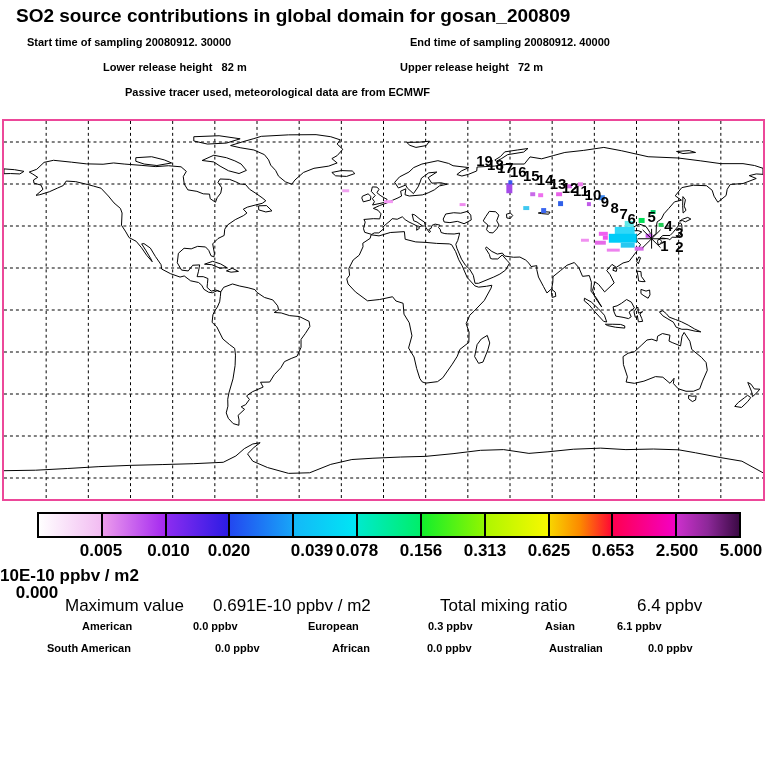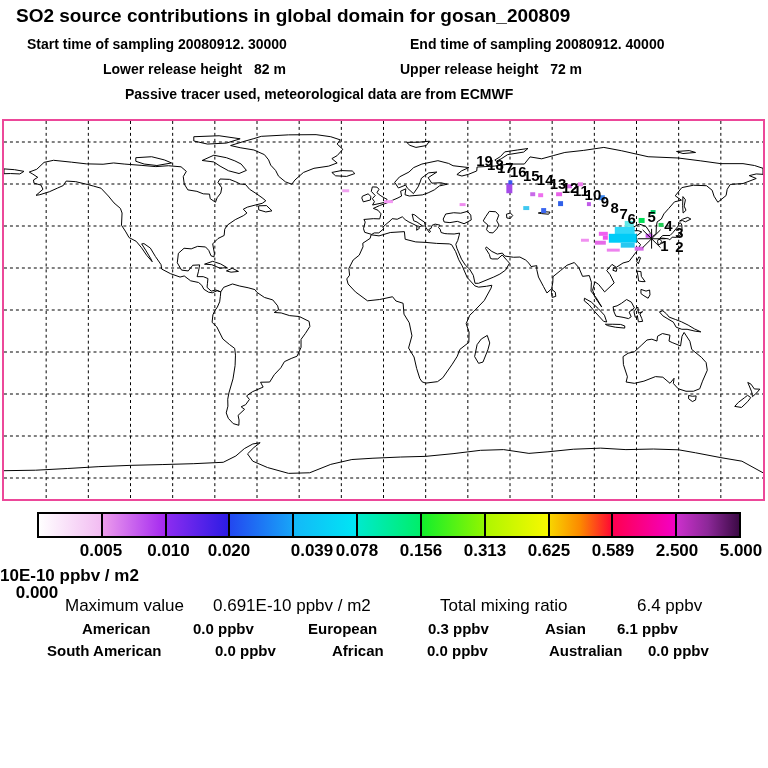--- a/index.html
+++ b/index.html
@@ -1,33 +1,33 @@
 <!DOCTYPE html>
 <html><head>
 <meta charset="utf-8">
 <style>
   html,body{margin:0;padding:0;background:#fff;}
   .page{position:relative;width:768px;height:768px;background:#ffffff;overflow:hidden;
         font-family:"Liberation Sans",sans-serif;color:#000;}
   .t{position:absolute;white-space:pre;}
   .title{left:16px;top:5px;font-size:19px;font-weight:bold;}
-  .hl{font-size:14px;font-weight:bold;text-align:center;}
+  .hl{font-size:11px;font-weight:bold;text-align:center;}
   .map-box{position:absolute;left:2px;top:119px;width:763px;height:382px;
            border:2px solid #ec4899;box-sizing:border-box;background:#fff;}
   .map-box svg{display:block;width:100%;height:100%;}
   .cbar{position:absolute;left:37px;top:512px;width:704px;height:26px;
         border:2px solid #000;box-sizing:border-box;display:flex;}
   .cseg{flex:1 1 0;border-right:2px solid #000;}
   .cseg:last-child{border-right:none;}
   .ctick{position:absolute;top:541px;transform:translateX(-50%);
          font-size:17px;font-weight:bold;white-space:nowrap;}
   .units{position:absolute;left:0;top:566px;width:692px;text-align:left;
          font-size:17px;font-weight:bold;}
   .srow1{font-size:17px;font-weight:normal;}
-  .srow{font-size:15px;font-weight:bold;}
+  .srow{font-size:11px;font-weight:bold;}
 </style>
 </head>
 <body>
 
 <div class="page">
 
   <div class="t title">SO2 source contributions in global domain for gosan_200809</div>
 
   <span class="t hl" style="left:27px;top:36px">Start time of sampling 20080912. 30000</span>
   <span class="t hl" style="left:410px;top:36px">End time of sampling 20080912. 40000</span>
@@ -176,21 +176,21 @@
   <div id="cticks">
       <span class="ctick" style="left: 37px; margin-top: 42px;">0.000</span>
       <span class="ctick" style="left: 101px;">0.005</span>
       <span class="ctick" style="left: 165px; padding-left: 7px;">0.010</span>
       <span class="ctick" style="left: 229px;">0.020</span>
       <span class="ctick" style="left: 293px; padding-left: 38px;">0.039</span>
       <span class="ctick" style="left: 357px;">0.078</span>
       <span class="ctick" style="left: 421px;">0.156</span>
       <span class="ctick" style="left: 485px;">0.313</span>
       <span class="ctick" style="left: 549px;">0.625</span>
-      <span class="ctick" style="left: 613px;">0.589</span>
+      <span class="ctick" style="left: 613px;">0.653</span>
       <span class="ctick" style="left: 677px;">2.500</span>
       <span class="ctick" style="left: 741px;">5.000</span>
     </div>
 
   <div class="units">10E-10 ppbv / m2</div>
 
   <span class="t srow1" style="left:65px;top:596px">Maximum value</span>
   <span class="t srow1" style="left:213px;top:596px">0.691E-10 ppbv / m2</span>
   <span class="t srow1" style="left:440px;top:596px">Total mixing ratio</span>
   <span class="t srow1" style="left:637px;top:596px">6.4 ppbv</span>

